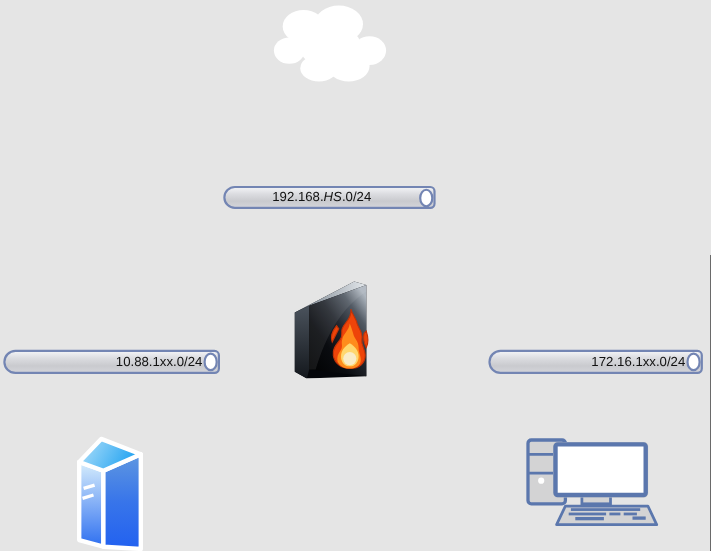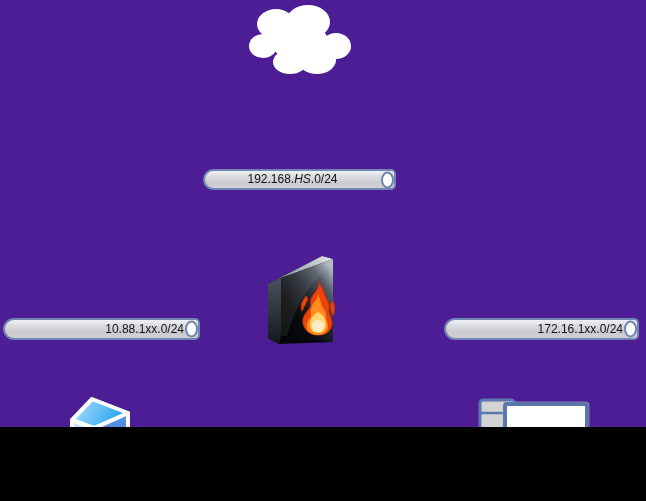--- a/index.html
+++ b/index.html
@@ -1,20 +1,20 @@
 <!DOCTYPE html>
 <html><head>
 <meta charset="utf-8">
 <style>
   html, body { margin: 0; padding: 0; background: #000; }
   .canvas {
     position: relative;
     width: 646px;
-    height: 427px;
-    background: #4c1d95;
+    height: 501px;
+    background: #e5e5e5;
     overflow: hidden;
     font-family: "Liberation Sans", sans-serif;
   }
   .abs { position: absolute; }
 
   
   .pipe {
     position: absolute;
     box-sizing: border-box;
     height: 21px;

